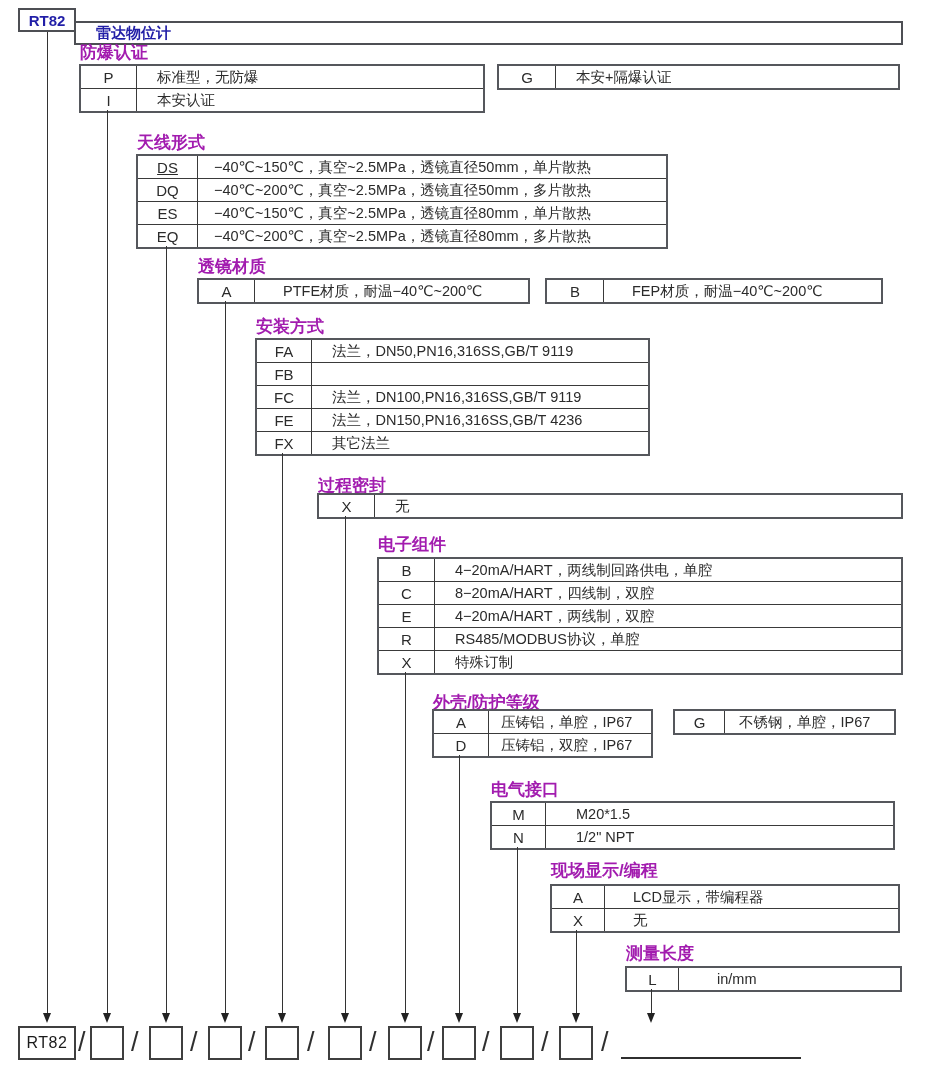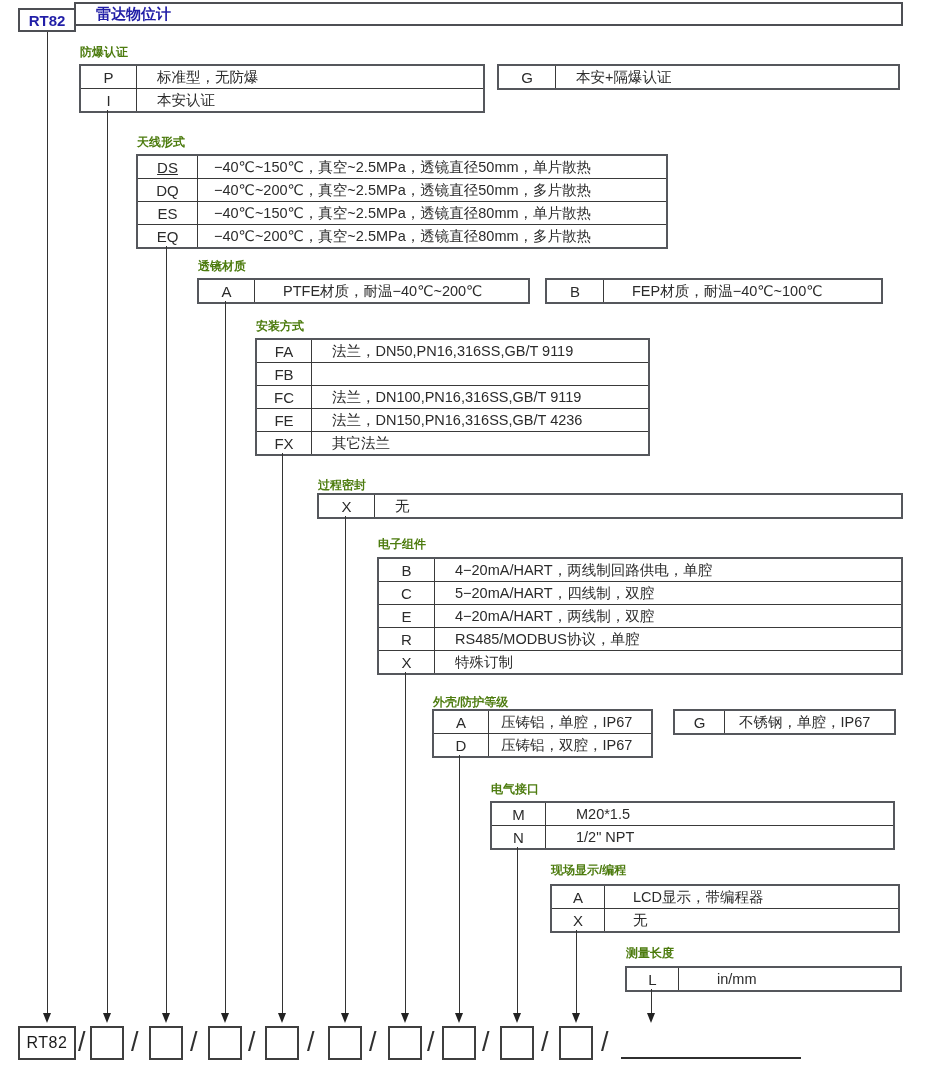--- a/index.html
+++ b/index.html
@@ -11,21 +11,21 @@
   
   .hbox {
     position:absolute; height:24px; box-sizing:border-box;
     border:2px solid #4d4f54; display:flex; align-items:center;
     font-size:15px; background:#fff;
   }
   .hbox.model { justify-content:center; color:#211ea7; font-weight:bold; }
   .hbox.product { padding-left:20px; color:#211ea7; font-weight:bold; }
   
   .sec-title {
-    position:absolute; font-size:12px; font-weight:bold; color:#4d7c0f;
+    position:absolute; font-size:17px; font-weight:bold; color:#a21caf;
     white-space:nowrap; line-height:17px;
   }
   
   .t {
     position:absolute; box-sizing:border-box; border:2px solid #55575c;
     background:#fff; display:flex; flex-direction:column;
   }
   .r { display:flex; height:22px; }
   .r + .r { border-top:1.5px solid #3a3a3a; }
   .k {
@@ -54,21 +54,21 @@
   .cbox.blank { width:34px; }
   .slash { position:absolute; top:1027px; font-size:27px; color:#2f2f2f; font-style:normal; }
   .uline { position:absolute; top:1040px; height:17px; border-bottom:2px solid #2f2f2f; }
 </style>
 </head>
 <body>
 
 <div id="stage">
 
   <div class="hbox model" style="left:18px; top:8px; width:58px;">RT82</div>
-  <div class="hbox product" style="left:74px; top:2px; width:829px;">雷达物位计</div>
+  <div class="hbox product" style="left:74px; top:21px; width:829px;">雷达物位计</div>
 
   <div class="sec-title" style="left:80px; top:44px;">防爆认证</div>
   <div class="t" style="left:79px; top:64px; width:406px;">
     <div class="r">
       <div class="k" style="width:56px;">P</div>
       <div class="d">标准型，无防爆</div>
     </div>
     <div class="r">
       <div class="k" style="width:56px;">I</div>
       <div class="d">本安认证</div>
@@ -104,21 +104,21 @@
   <div class="sec-title" style="left:198px; top:258px;">透镜材质</div>
   <div class="t" style="left:197px; top:278px; width:333px;">
     <div class="r">
       <div class="k" style="width:56px;">A</div>
       <div class="d" style="padding-left:28px;">PTFE材质，耐温−40℃~200℃</div>
     </div>
   </div>
   <div class="t" style="left:545px; top:278px; width:338px;">
     <div class="r">
       <div class="k" style="width:57px;">B</div>
-      <div class="d" style="padding-left:28px;">FEP材质，耐温−40℃~100℃</div>
+      <div class="d" style="padding-left:28px;">FEP材质，耐温−40℃~200℃</div>
     </div>
   </div>
 
   <div class="sec-title" style="left:256px; top:318px;">安装方式</div>
   <div class="t" style="left:255px; top:338px; width:395px;">
     <div class="r">
       <div class="k" style="width:55px;">FA</div>
       <div class="d">法兰，DN50,PN16,316SS,GB/T 9119</div>
     </div>
     <div class="r">
@@ -147,21 +147,21 @@
   </div>
 
   <div class="sec-title" style="left:378px; top:536px;">电子组件</div>
   <div class="t" style="left:377px; top:557px; width:526px;">
     <div class="r">
       <div class="k" style="width:56px;">B</div>
       <div class="d">4−20mA/HART，两线制回路供电，单腔</div>
     </div>
     <div class="r">
       <div class="k" style="width:56px;">C</div>
-      <div class="d">5−20mA/HART，四线制，双腔</div>
+      <div class="d">8−20mA/HART，四线制，双腔</div>
     </div>
     <div class="r">
       <div class="k" style="width:56px;">E</div>
       <div class="d">4−20mA/HART，两线制，双腔</div>
     </div>
     <div class="r">
       <div class="k" style="width:56px;">R</div>
       <div class="d">RS485/MODBUS协议，单腔</div>
     </div>
     <div class="r">

